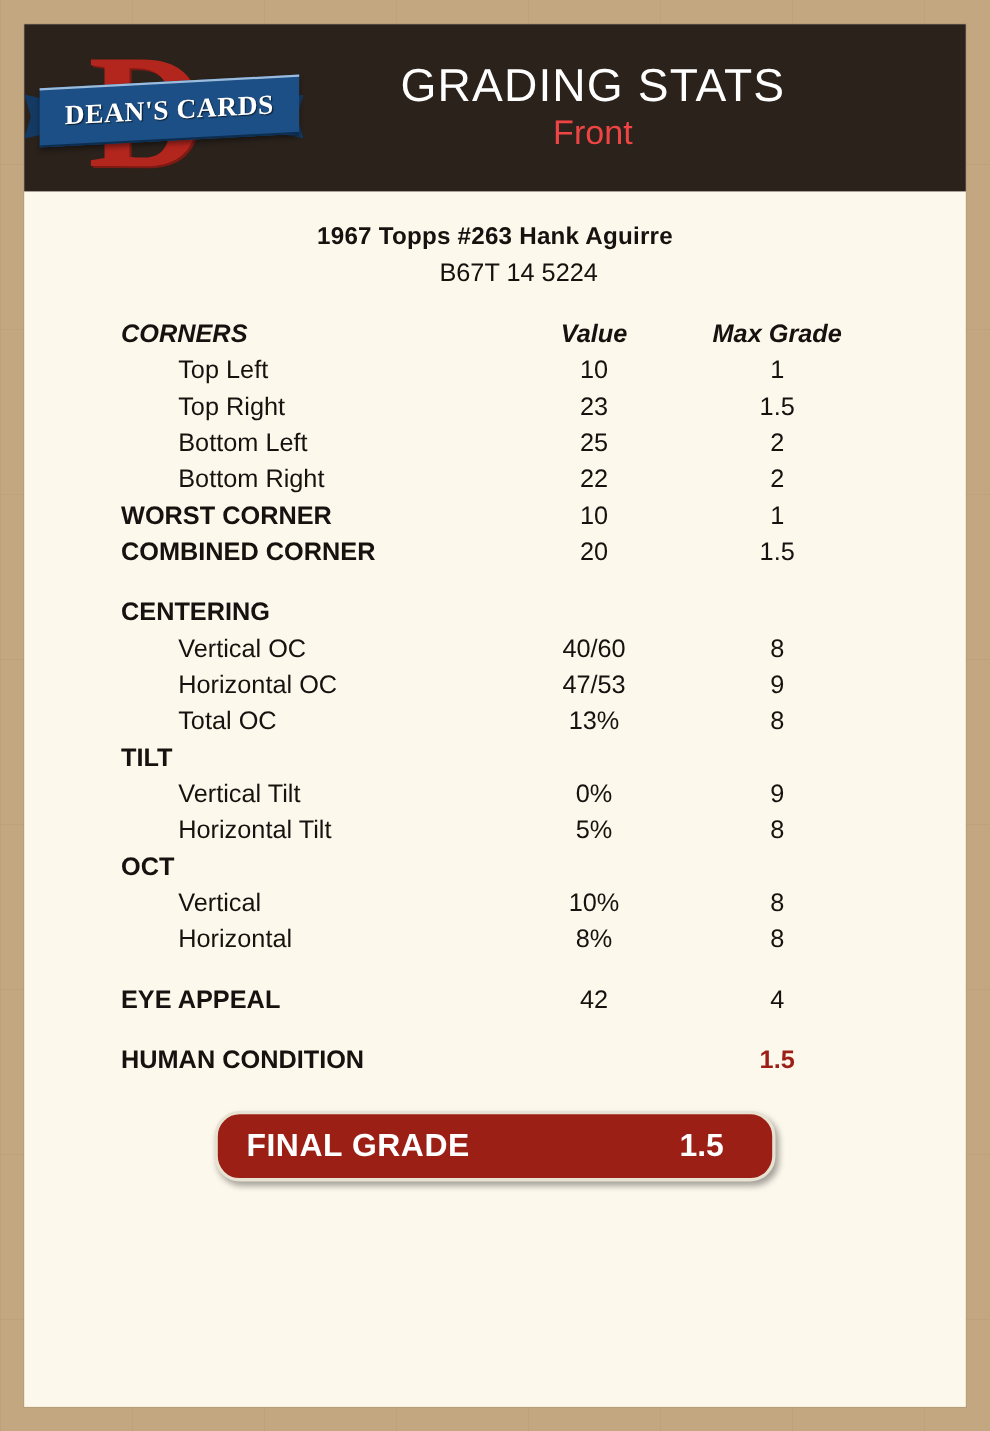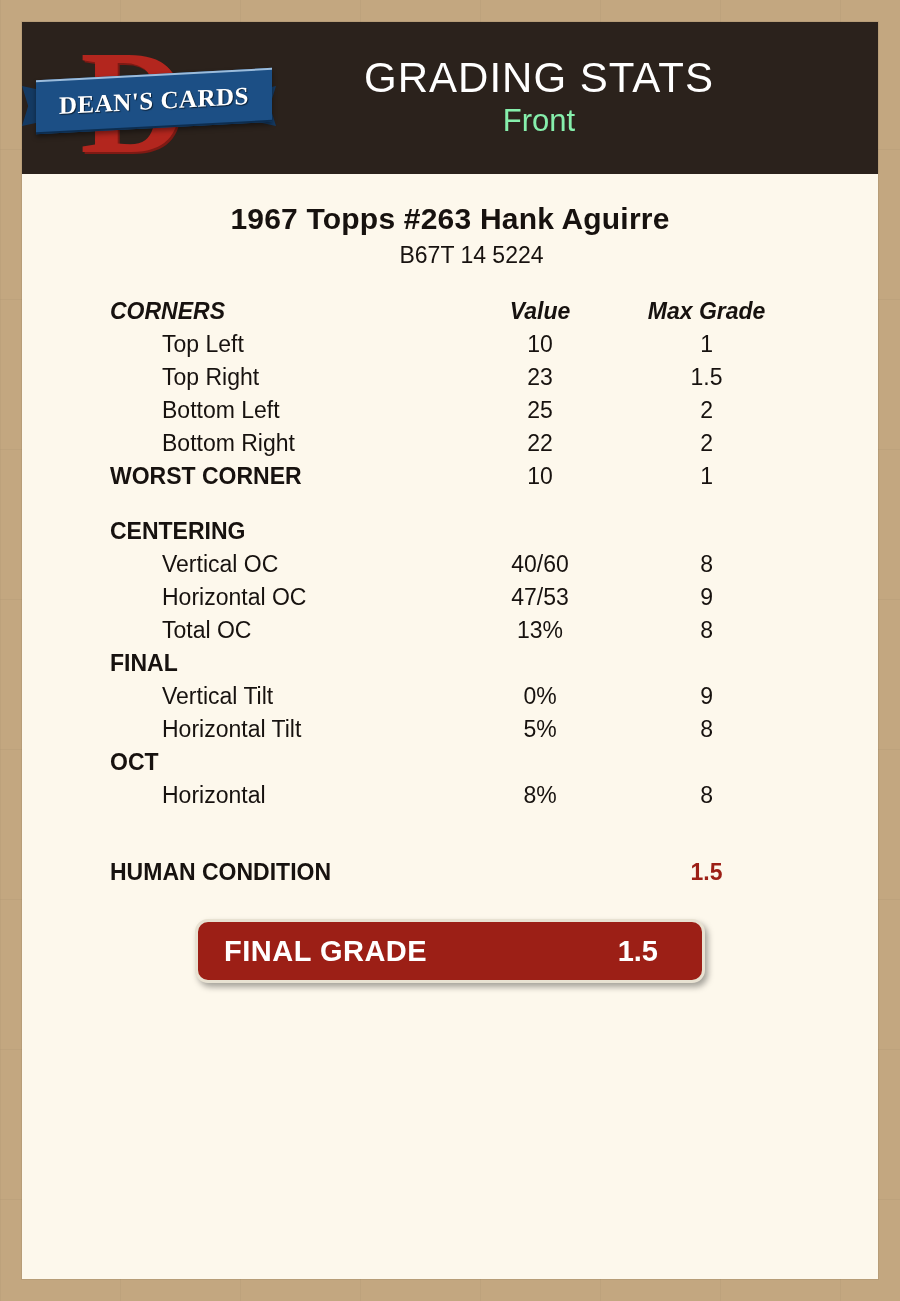--- a/index.html
+++ b/index.html
@@ -99,33 +99,33 @@
     text-align: center;
     padding-right: 84px;
   }
   .header-title {
     color: #ffffff;
     font-size: 42px;
     letter-spacing: 1px;
     line-height: 1.05;
   }
   .header-sub {
-    color: #86efac;
+    color: #ef4444;
     font-size: 31px;
     line-height: 1.2;
     margin-top: 2px;
   }
 
   
   .content {
     padding: 28px 0 0 0;
   }
   .card-title {
     text-align: center;
-    font-size: 30px;
+    font-size: 22px;
     font-weight: bold;
     color: #17120f;
     letter-spacing: 0.2px;
   }
   .card-subtitle {
     text-align: center;
     font-size: 23px;
     color: #17120f;
     margin-top: 6px;
     padding-left: 43px;
@@ -154,21 +154,21 @@
 
   
   .final-wrap {
     margin: 30px auto 0 auto;
     width: 510px;
     position: relative;
   }
   .final-bar {
     background: #9c1f16;
     border: 3px solid #e8e2d2;
-    border-radius: 13px;
+    border-radius: 23px;
     box-shadow: 3px 4px 6px rgba(0,0,0,0.35);
     height: 58px;
     display: flex;
     align-items: center;
     padding: 0 26px;
   }
   .final-label {
     color: #ffffff;
     font-size: 29px;
     font-weight: bold;
@@ -241,20 +241,25 @@
           <td class="label indent">Bottom Right</td>
           <td class="value">22</td>
           <td class="maxgrade">2</td>
         </tr>
 
         <tr class="grp">
           <td class="label">WORST CORNER</td>
           <td class="value">10</td>
           <td class="maxgrade">1</td>
         </tr>
+        <tr class="grp">
+          <td class="label">COMBINED CORNER</td>
+          <td class="value">20</td>
+          <td class="maxgrade">1.5</td>
+        </tr>
 
         <tr class="spacer">
             <td></td>
             <td></td>
             <td></td>
           </tr>
 
         <tr class="grp">
           <td class="label">CENTERING</td>
           <td class="value"></td>
@@ -270,53 +275,63 @@
           <td class="value">47/53</td>
           <td class="maxgrade">9</td>
         </tr>
         <tr>
           <td class="label indent">Total OC</td>
           <td class="value">13%</td>
           <td class="maxgrade">8</td>
         </tr>
 
         <tr class="grp">
-          <td class="label">FINAL</td>
+          <td class="label">TILT</td>
           <td class="value"></td>
           <td class="maxgrade"></td>
         </tr>
         <tr>
           <td class="label indent">Vertical Tilt</td>
           <td class="value">0%</td>
           <td class="maxgrade">9</td>
         </tr>
         <tr>
           <td class="label indent">Horizontal Tilt</td>
           <td class="value">5%</td>
           <td class="maxgrade">8</td>
         </tr>
 
         <tr class="grp">
           <td class="label">OCT</td>
           <td class="value"></td>
           <td class="maxgrade"></td>
         </tr>
         <tr>
+          <td class="label indent">Vertical</td>
+          <td class="value">10%</td>
+          <td class="maxgrade">8</td>
+        </tr>
+        <tr>
           <td class="label indent">Horizontal</td>
           <td class="value">8%</td>
           <td class="maxgrade">8</td>
         </tr>
 
 
         <tr class="spacer">
             <td></td>
             <td></td>
             <td></td>
           </tr>
 
+        <tr class="grp">
+          <td class="label">EYE APPEAL</td>
+          <td class="value">42</td>
+          <td class="maxgrade">4</td>
+        </tr>
 
         <tr class="spacer">
             <td></td>
             <td></td>
             <td></td>
           </tr>
 
         <tr class="grp">
           <td class="label">HUMAN CONDITION</td>
           <td class="value"></td>

